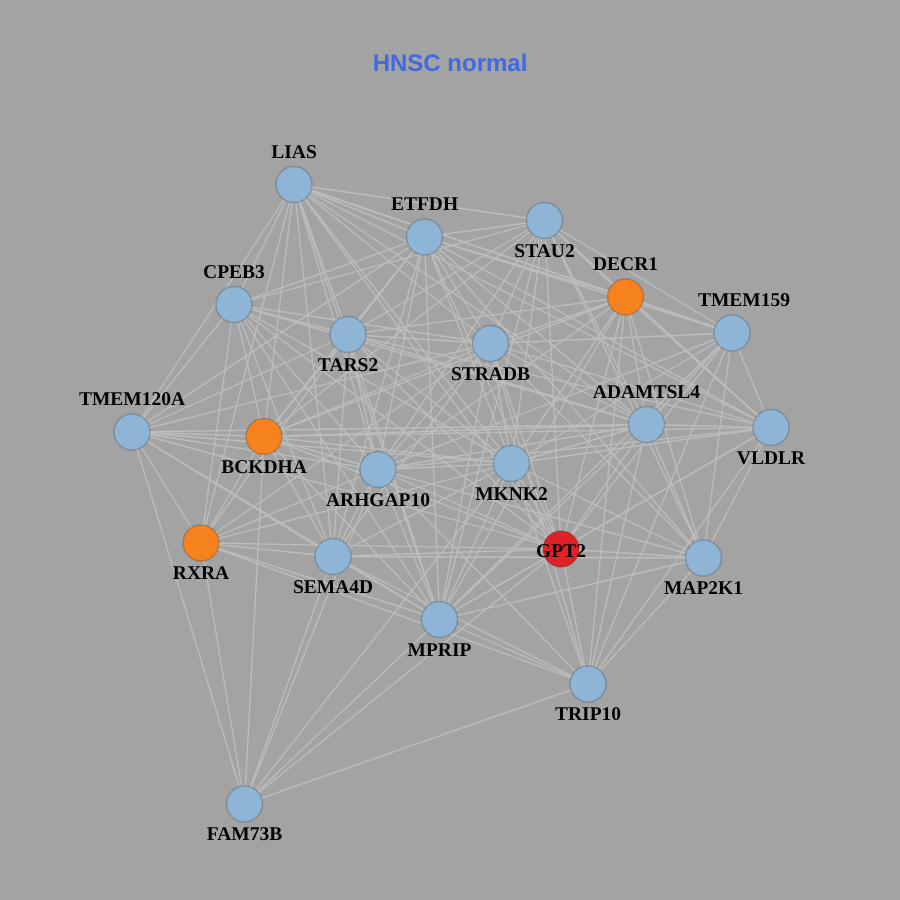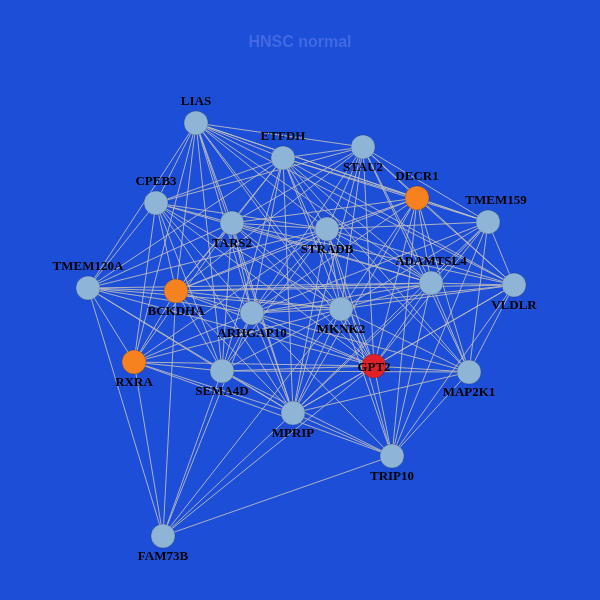--- a/index.html
+++ b/index.html
@@ -1,16 +1,16 @@
 <!DOCTYPE html>
 <html><head>
 <meta charset="utf-8">
 <style>
   html,body{margin:0;padding:0;background:#ffffff;}
-  .canvas{position:relative;width:600px;height:600px;background:#1d4ed8;overflow:hidden;}
+  .canvas{position:relative;width:600px;height:600px;background:#a3a3a3;overflow:hidden;}
   svg{position:absolute;left:0;top:0;}
   .chart-title{font:bold 16px "Liberation Sans", sans-serif;}
   .node-label{font:600 13px "Liberation Serif", serif;fill:#000000;}
   line.edge{stroke-width:0.9;}
 </style>
 </head>
 <body>
 
 <div class="canvas">
   <svg id="net" width="600" height="600" viewBox="0 0 600 600">

